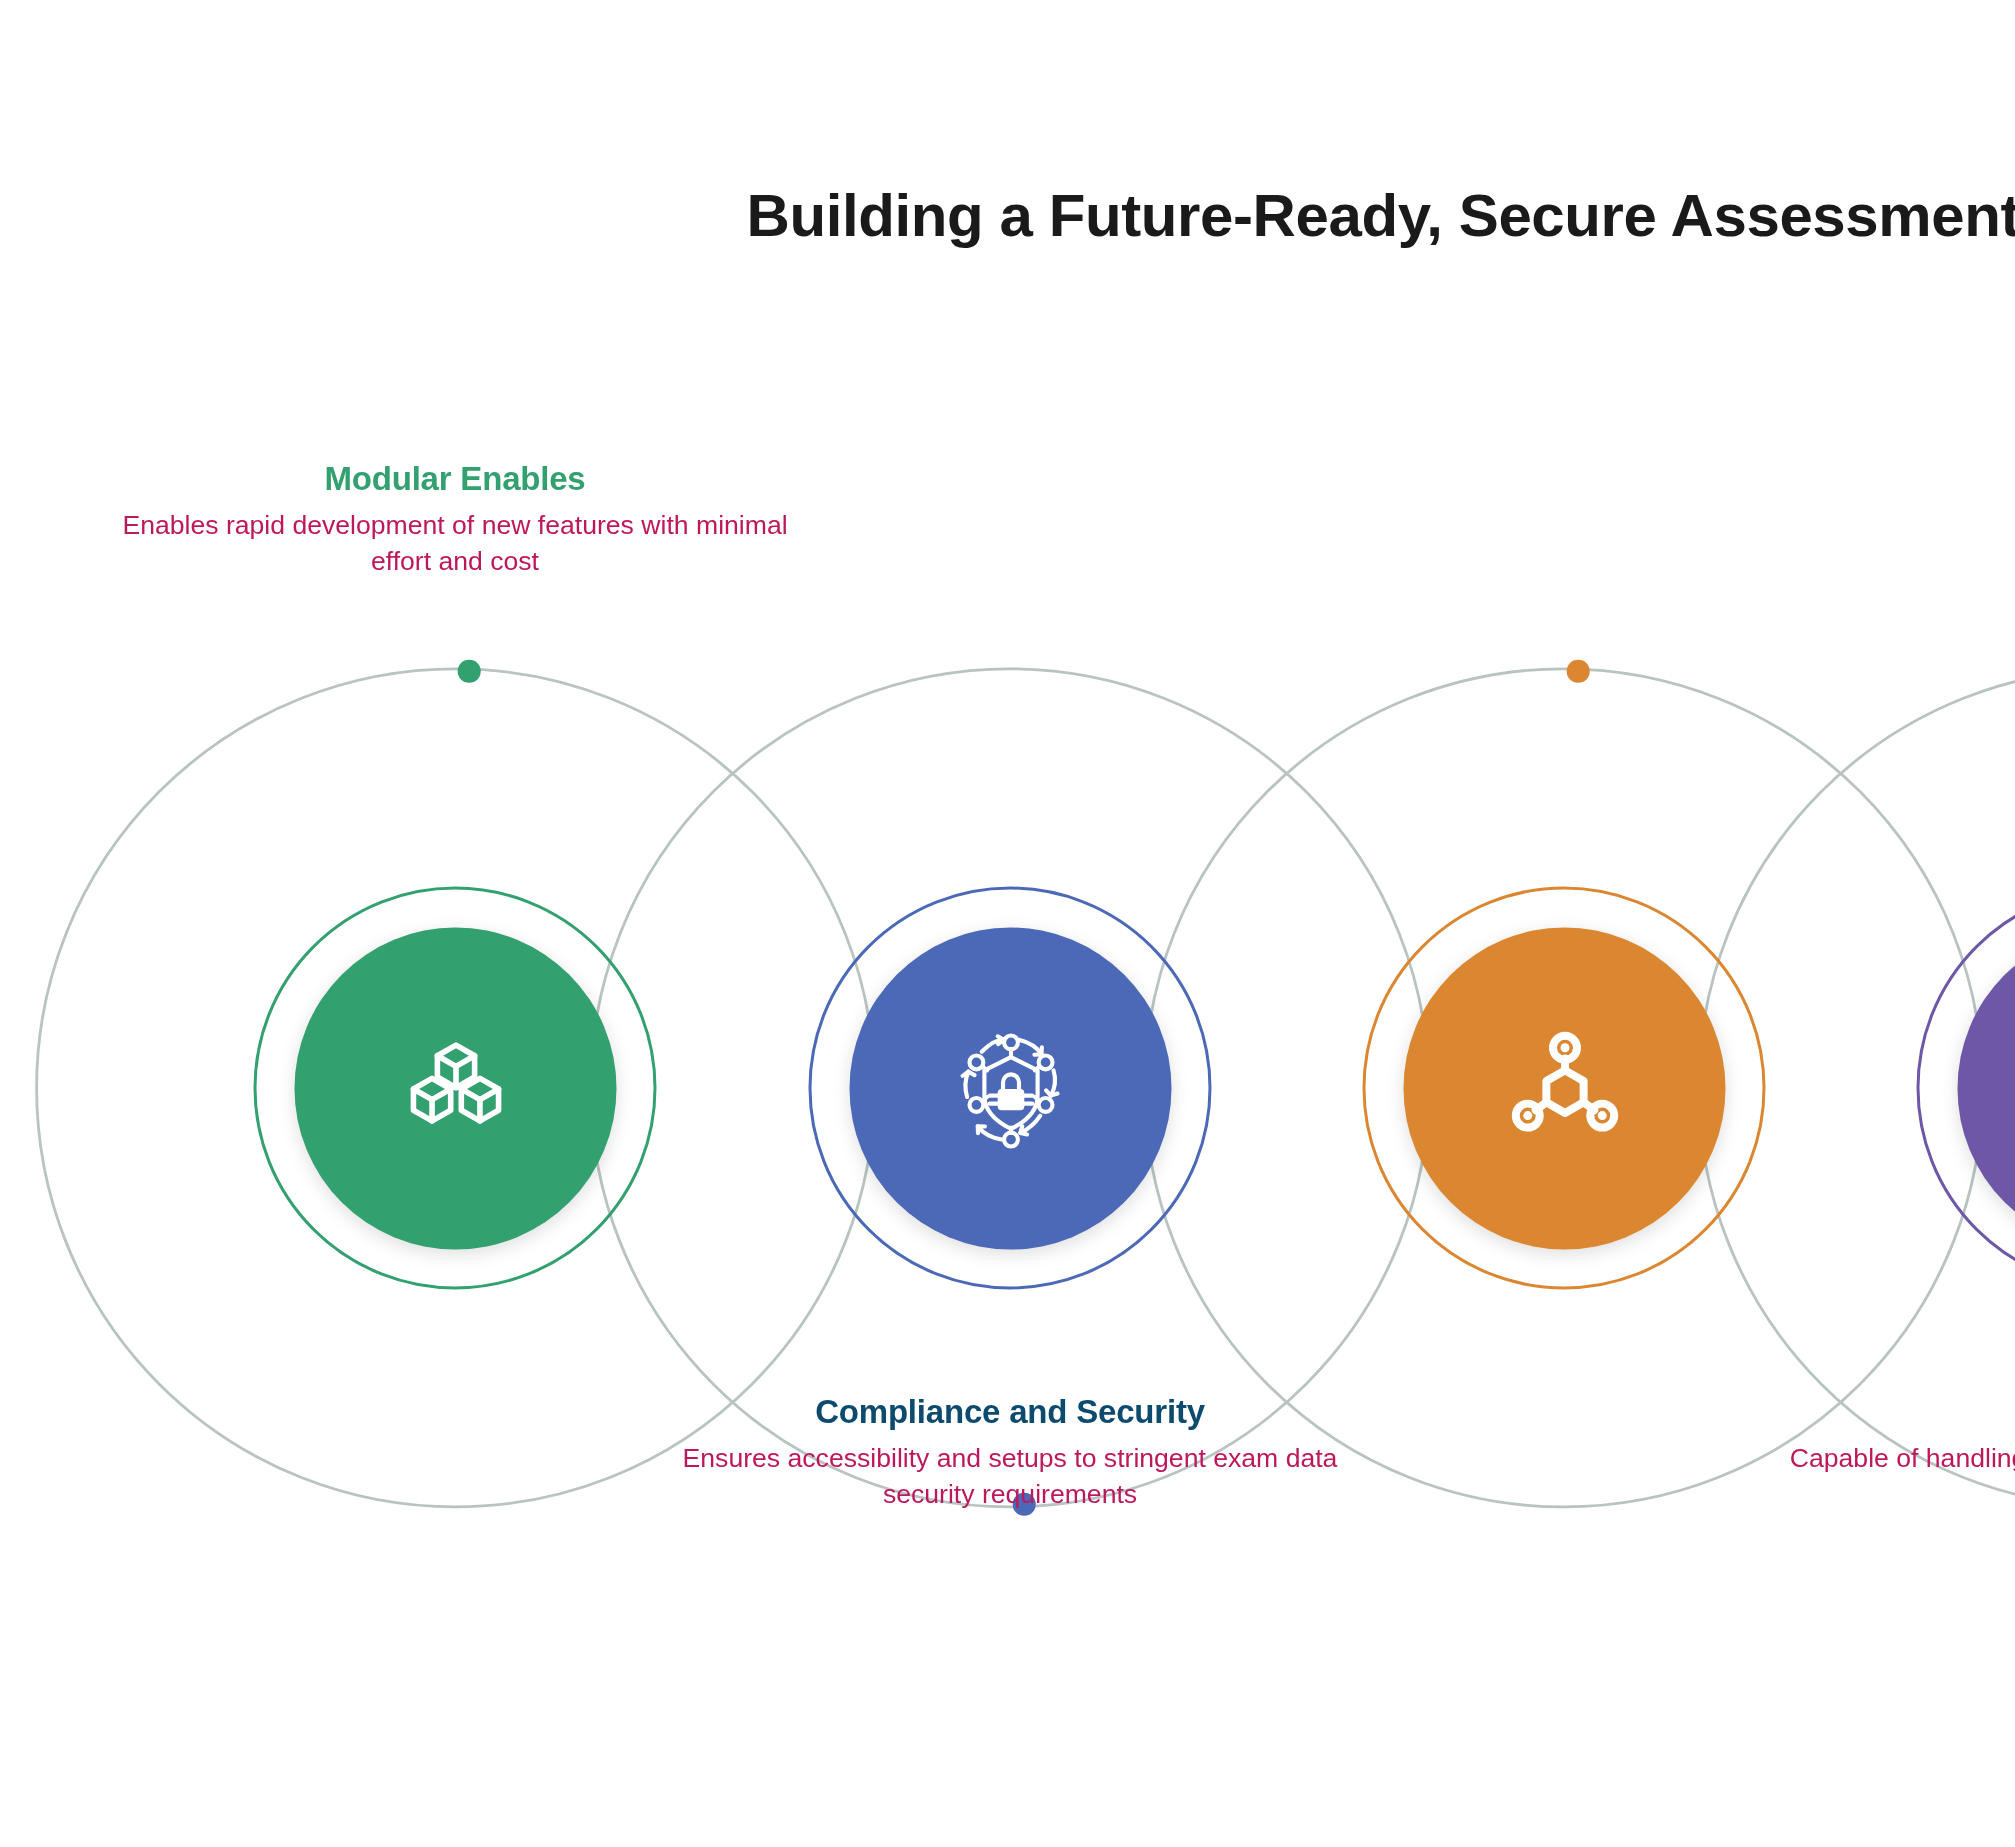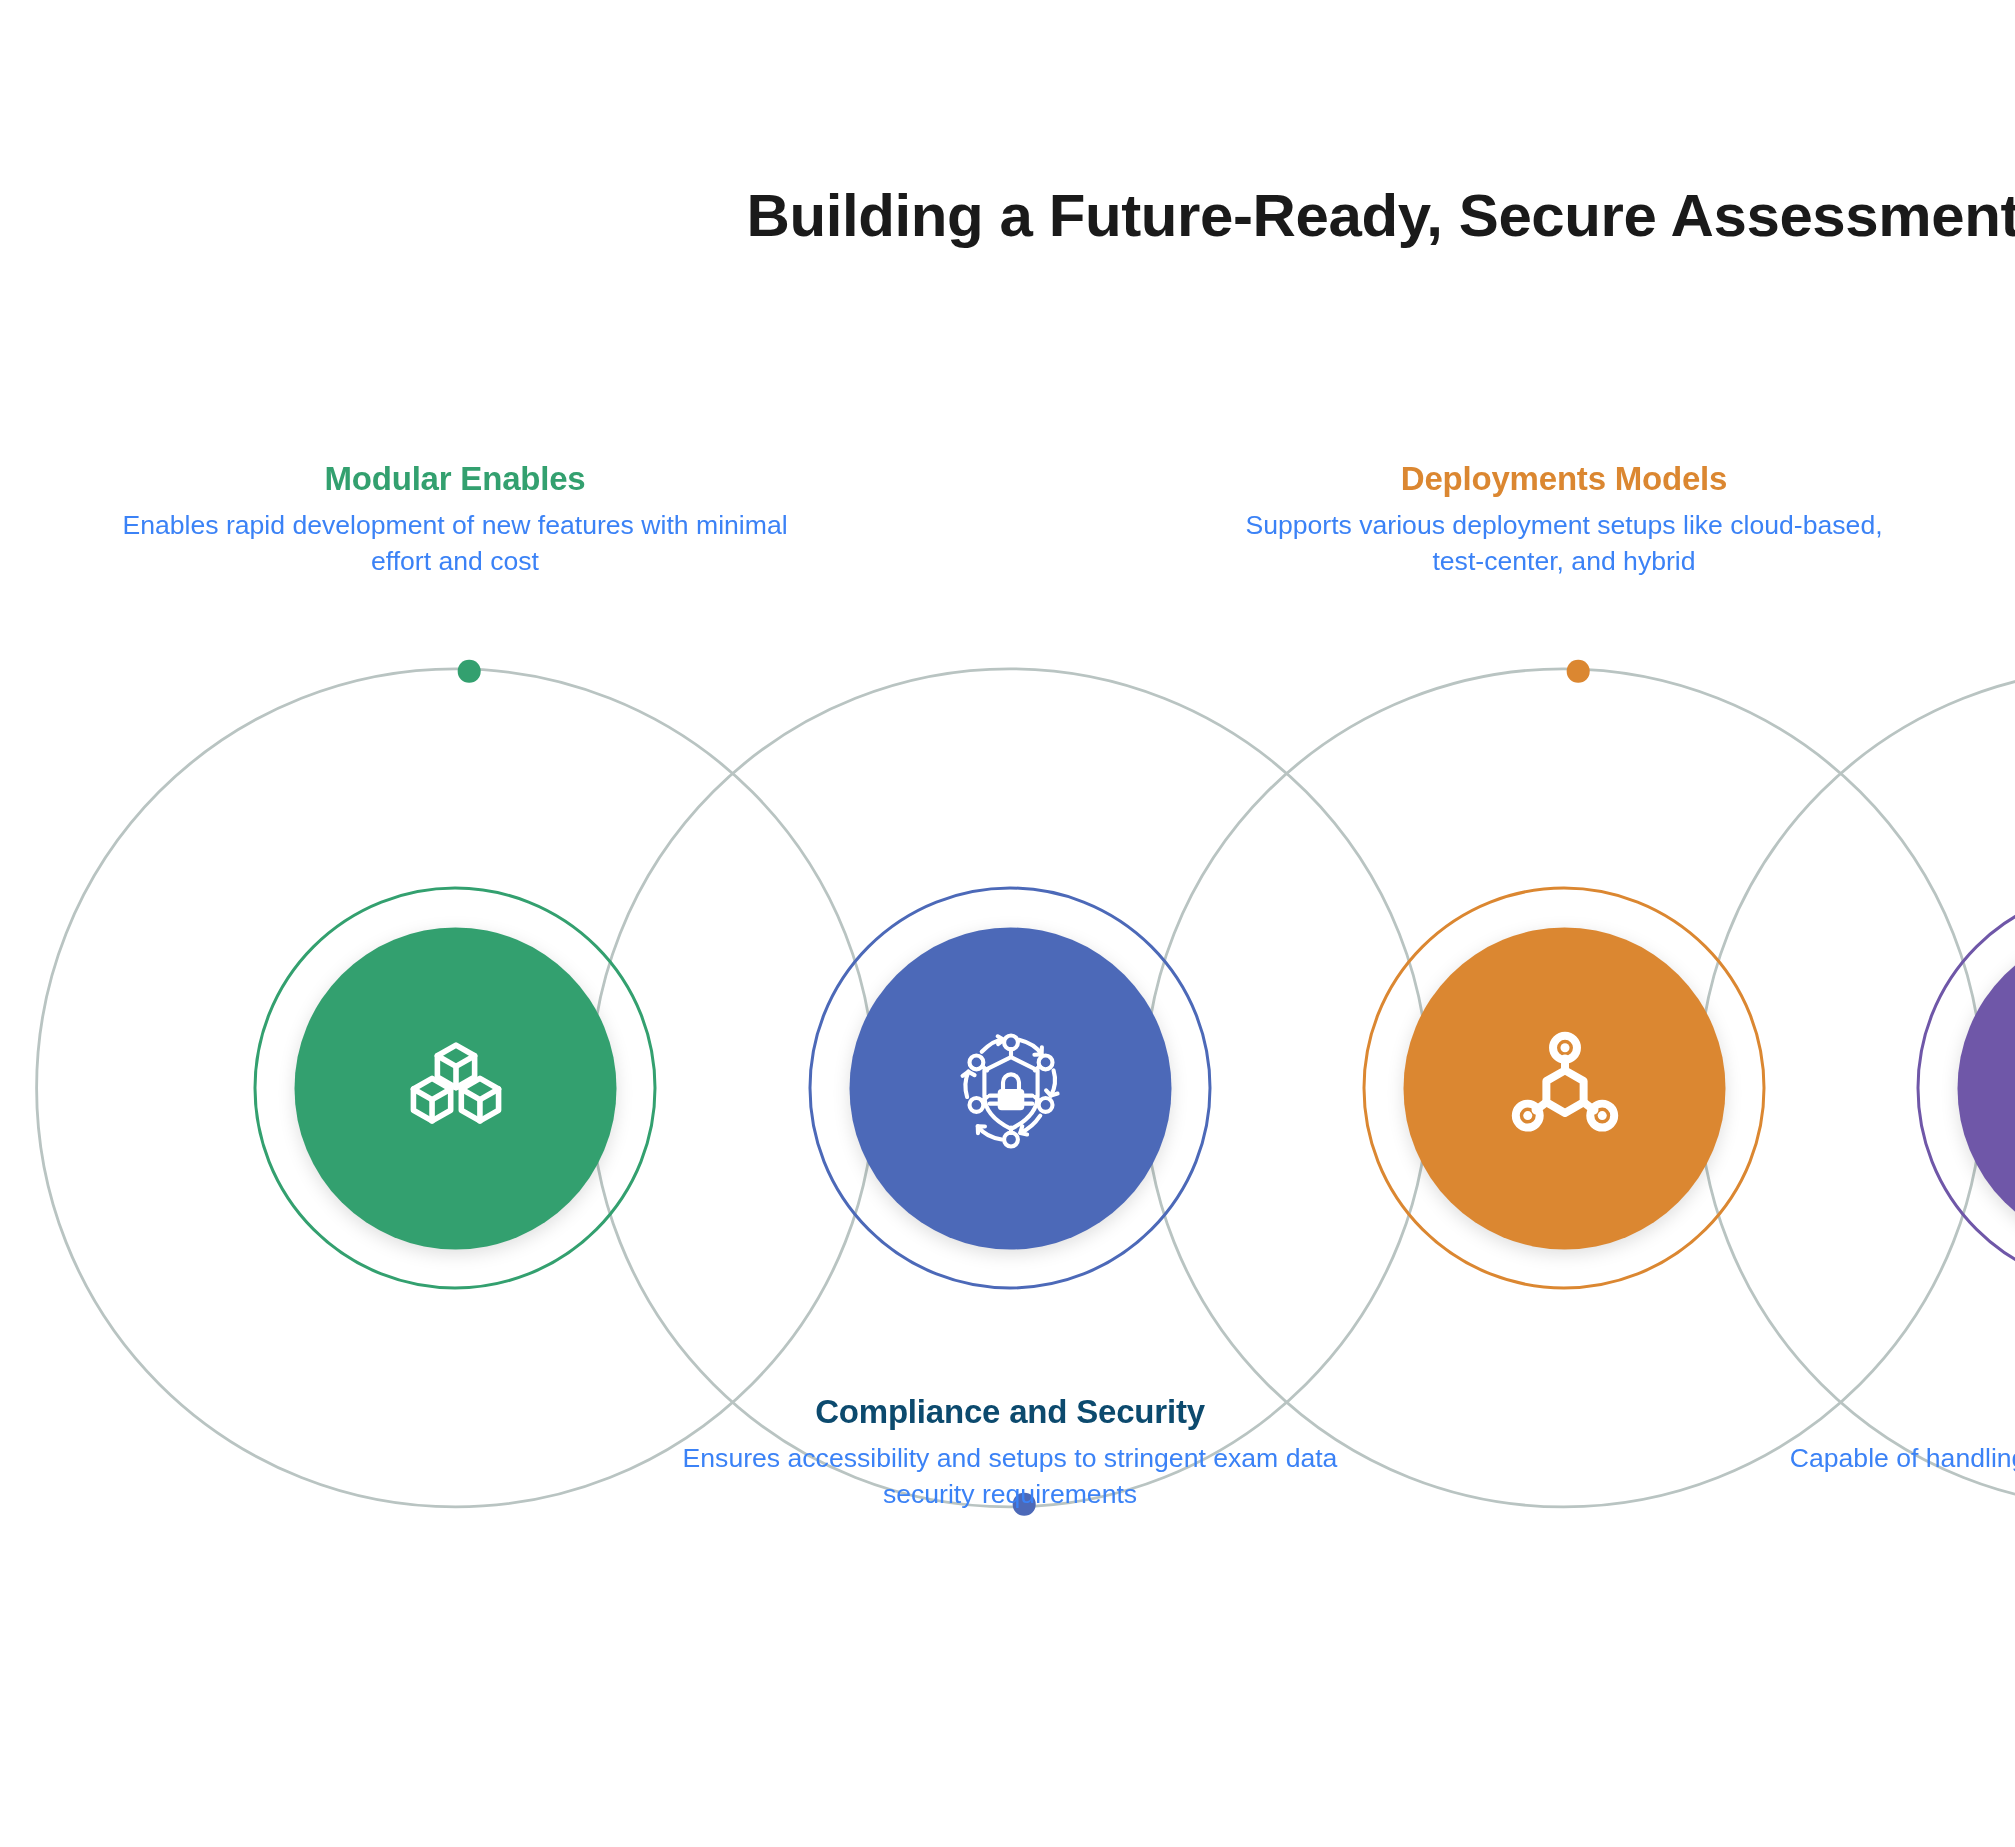--- a/index.html
+++ b/index.html
@@ -104,21 +104,21 @@
   .caption .cap-title {
     font-size: 33px;
     font-weight: bold;
     line-height: 1.12;
     margin: 0 0 10.5px 0;
     letter-spacing: -0.2px;
   }
   .caption .cap-desc {
     font-size: 26.6px;
     font-weight: normal;
-    color: #3b82f6;
+    color: #be185d;
     line-height: 1.32;
     margin: 0;
   }
   .caption.below .cap-title { margin-bottom: 10.5px; }
 </style>
 </head>
 <body>
 
 <div id="page-title">Building a Future-Ready, Secure Assessment Platform</div>
 
@@ -222,24 +222,20 @@
         <circle cx="50" cy="19" r="3.4" fill="#ffffff" stroke="none"></circle>
         <circle cx="22" cy="70" r="9"></circle>
         <circle cx="22" cy="70" r="3.4" fill="#ffffff" stroke="none"></circle>
         <circle cx="78" cy="70" r="9"></circle>
         <circle cx="78" cy="70" r="3.4" fill="#ffffff" stroke="none"></circle>
       </svg>
     </div>
   </div>
   <div class="orbit-dot" style="left:1578px; top:671px; background:#DB8731;"></div>
 
-  <div class="caption above" style="left:1564px; top:461px;">
-    <div class="cap-title" style="color:#DB8731;">Deployments Models</div>
-    <div class="cap-desc">Supports various deployment setups like cloud-based, test-center, and hybrid</div>
-  </div>
 
   <div class="node" style="left:2118px; top:1088px;">
     <div class="ring-outer" style="border-color:#6F57A8;"></div>
     <div class="disc" style="background:#6F57A8;"></div>
 
   </div>
 
   <div class="caption below" style="left:2118px; top:1394px;">
     <div class="cap-title" style="color:#6F57A8;">Scalability</div>
     <div class="cap-desc">Capable of handling high-volume test deliveries through horizontal scaling</div>

